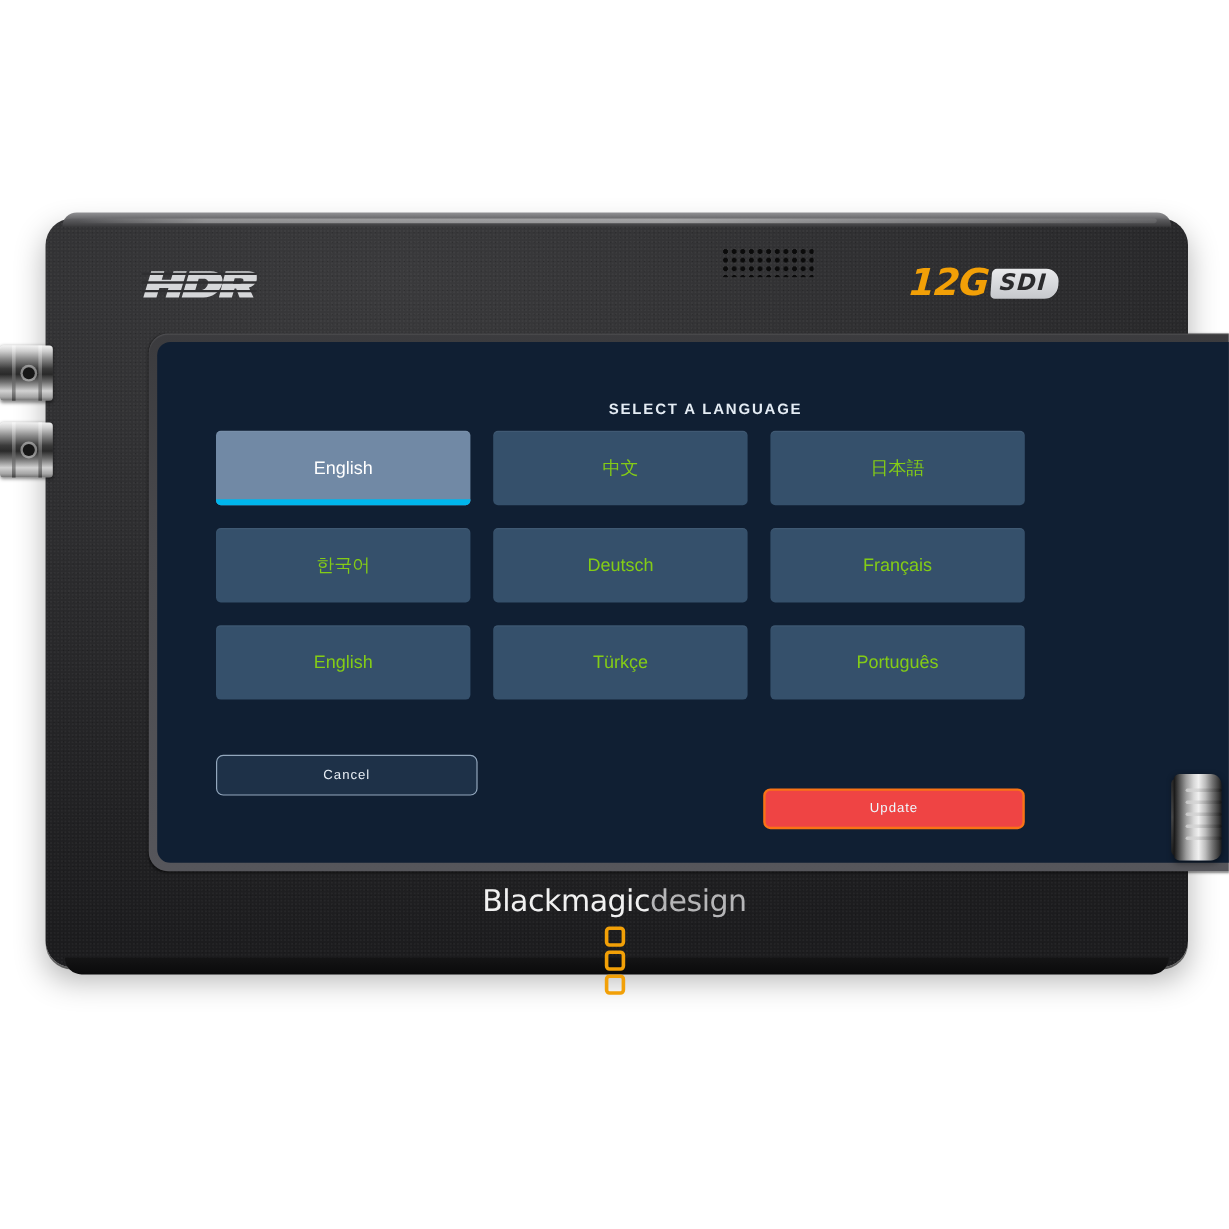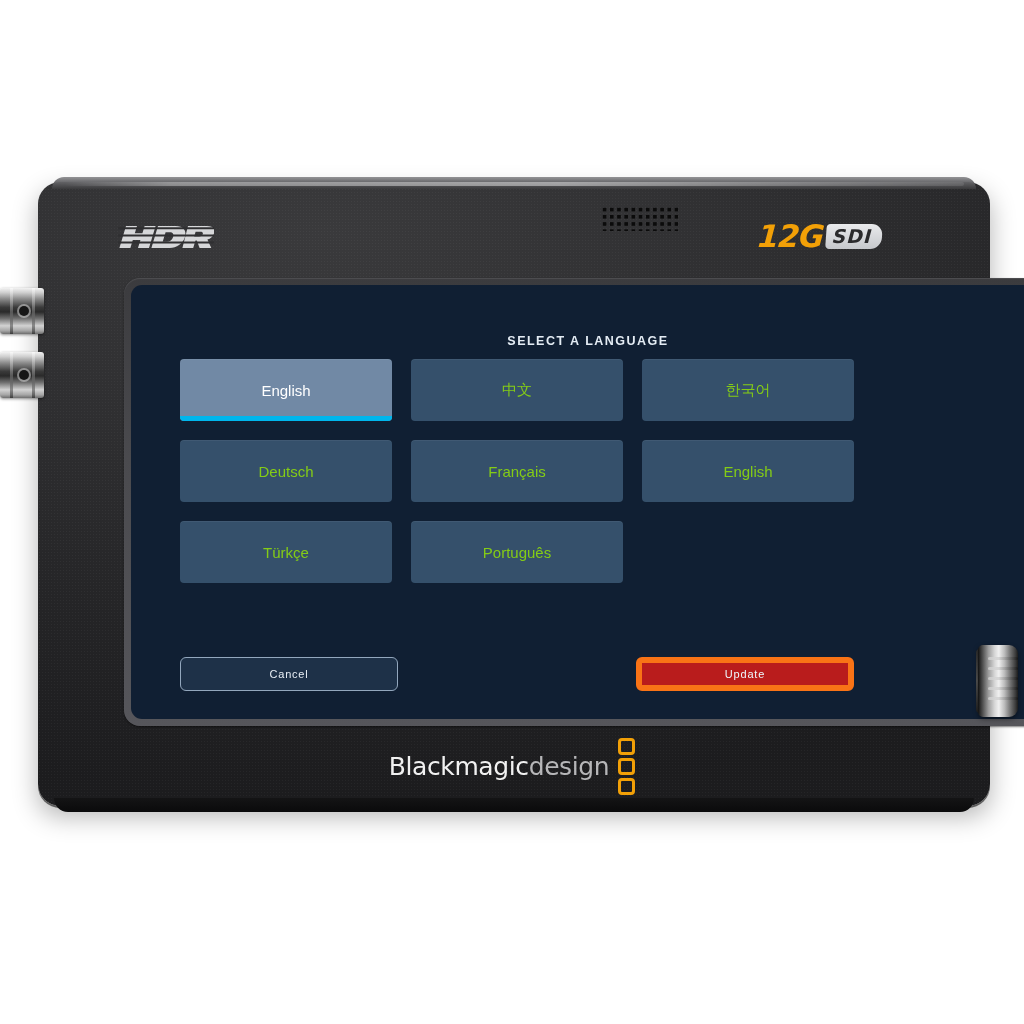--- a/index.html
+++ b/index.html
@@ -227,35 +227,37 @@
     font-size: 11px;
     letter-spacing: 0.8px;
     cursor: pointer;
   }
   #cancel-button {
     background: #1e3148;
     border: 1px solid #93a7bd;
     color: #e8eef5;
   }
   #update-button {
-    background: #b91c1c;
-    border: 6px solid #f97316;
+    background: #ef4444;
+    border: 2px solid #f97316;
     color: #eef8fd;
+    margin-top: 28px;
   }
 
   
   #brand {
     position: absolute;
     left: 0;
     top: 738px;
     width: 1024px;
     display: flex;
     align-items: center;
     justify-content: center;
     gap: 9px;
+    flex-direction: column;
   }
   #brand-text {
     font-family: "DejaVu Sans", sans-serif;
     font-size: 25px;
     letter-spacing: -0.4px;
     line-height: 1;
     white-space: nowrap;
   }
   #brand-text .b1 { color: #f1f1f1; font-weight: 400; }
   #brand-text .b2 { color: #b6b6b8; font-weight: 400; }
@@ -379,20 +381,21 @@
   <div id="speaker-grille"></div>
 
   <div id="screen-bezel">
     <div id="screen">
 
       <div id="screen-title">SELECT A LANGUAGE</div>
 
       <div id="lang-grid">
           <div class="lang-cell selected">English</div>
           <div class="lang-cell">中文</div>
+          <div class="lang-cell">日本語</div>
           <div class="lang-cell">한국어</div>
           <div class="lang-cell">Deutsch</div>
           <div class="lang-cell">Français</div>
           <div class="lang-cell">English</div>
           <div class="lang-cell">Türkçe</div>
           <div class="lang-cell">Português</div>
           <div class="lang-cell empty"></div>
         </div>
 
       <div id="btn-row">

